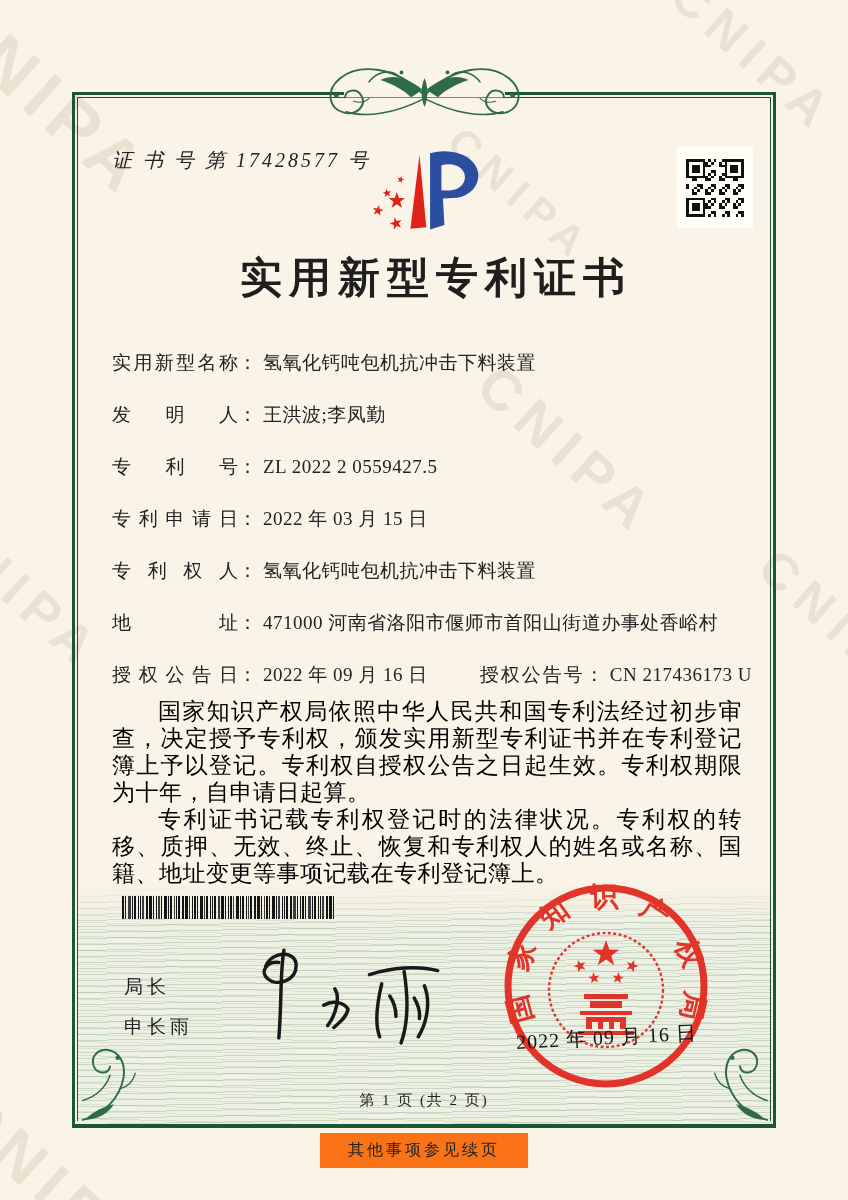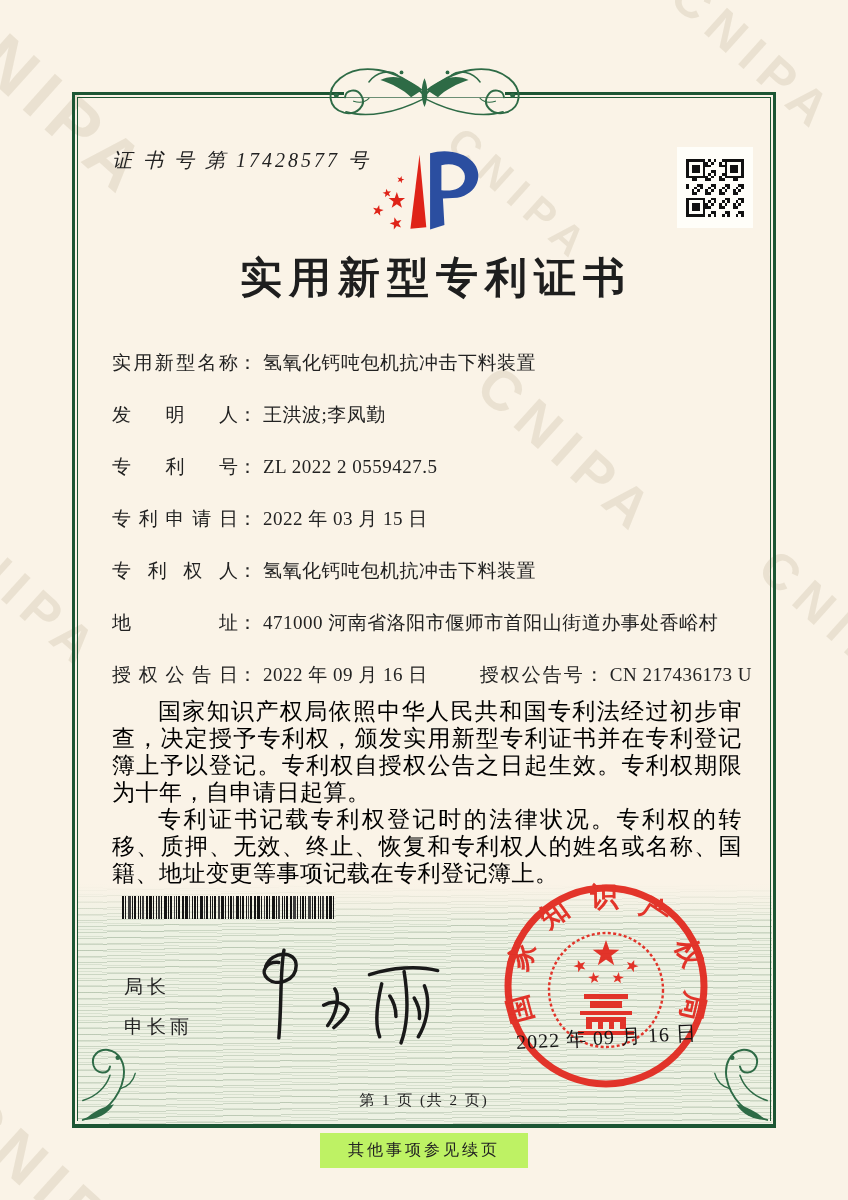--- a/index.html
+++ b/index.html
@@ -64,21 +64,21 @@
   .seal{left:500px;top:878px;z-index:5;}
   .seal-date{
     left:516px;top:1024px;width:190px;z-index:6;
     font-size:20px;color:#141414;letter-spacing:1px;transform:rotate(-3deg);white-space:nowrap;
   }
   .page-info{left:0;right:0;top:1091px;text-align:center;font-size:15px;letter-spacing:2px;z-index:5;}
   .cont-note{
     left:0;right:0;top:1133px;text-align:center;z-index:5;
   }
   .cont-note span{
-    display:inline-block;background:#bef264;padding:7px 28px;font-size:16px;letter-spacing:3px;font-family:Liberation Mono, monospace;
+    display:inline-block;background:#f97316;padding:7px 28px;font-size:16px;letter-spacing:3px;font-family:Liberation Mono, monospace;
   }
 </style>
 </head>
 <body>
 
 <div id="wm-layer">
     <div class="wm" style="left: -28px; top: -22px; font-size: 70px;">CNIPA</div>
     <div class="wm" style="left: 470px; top: 118px; font-size: 42px;">CNIPA</div>
     <div class="wm" style="left: 508px; top: 352px; font-size: 56px;">CNIPA</div>
     <div class="wm" style="left: -40px; top: 498px; font-size: 52px;">CNIPA</div>

